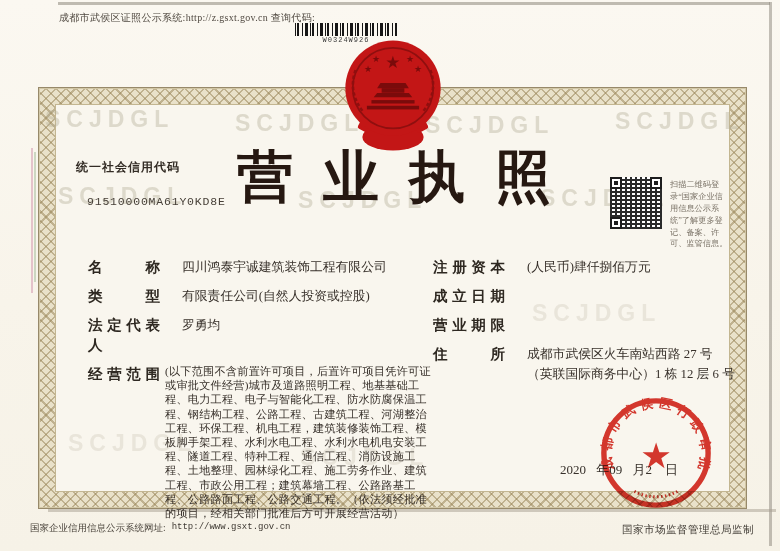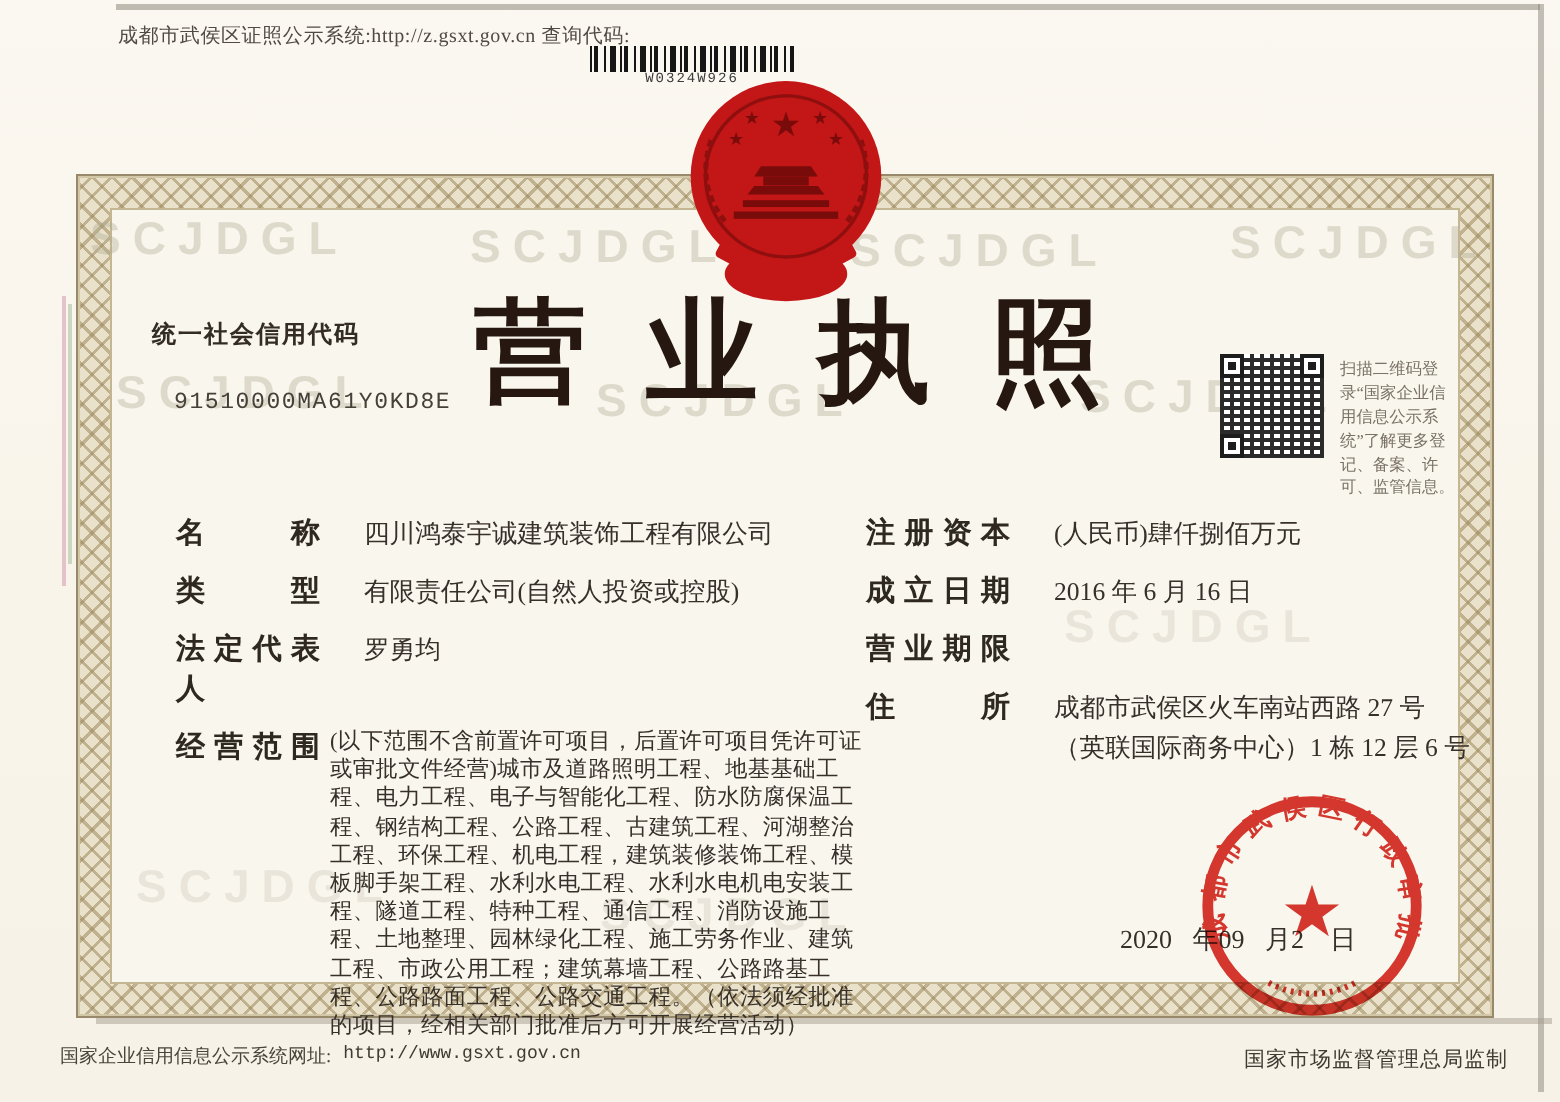--- a/index.html
+++ b/index.html
@@ -170,21 +170,20 @@
     </div>
   </div>
 
   <div class="col col-right">
     <div class="frow">
       <span class="flabel">注册资本</span>
       <span class="fvalue">(人民币)肆仟捌佰万元</span>
     </div>
     <div class="frow">
       <span class="flabel">成立日期</span>
-      <span class="fvalue">2016 年 6 月 16 日</span>
     </div>
     <div class="frow">
       <span class="flabel">营业期限</span>
     </div>
     <div class="frow">
       <span class="flabel">住所</span>
       <span class="fvalue">成都市武侯区火车南站西路 27 号（英联国际商务中心）1 栋 12 层 6 号</span>
     </div>
   </div>
 

